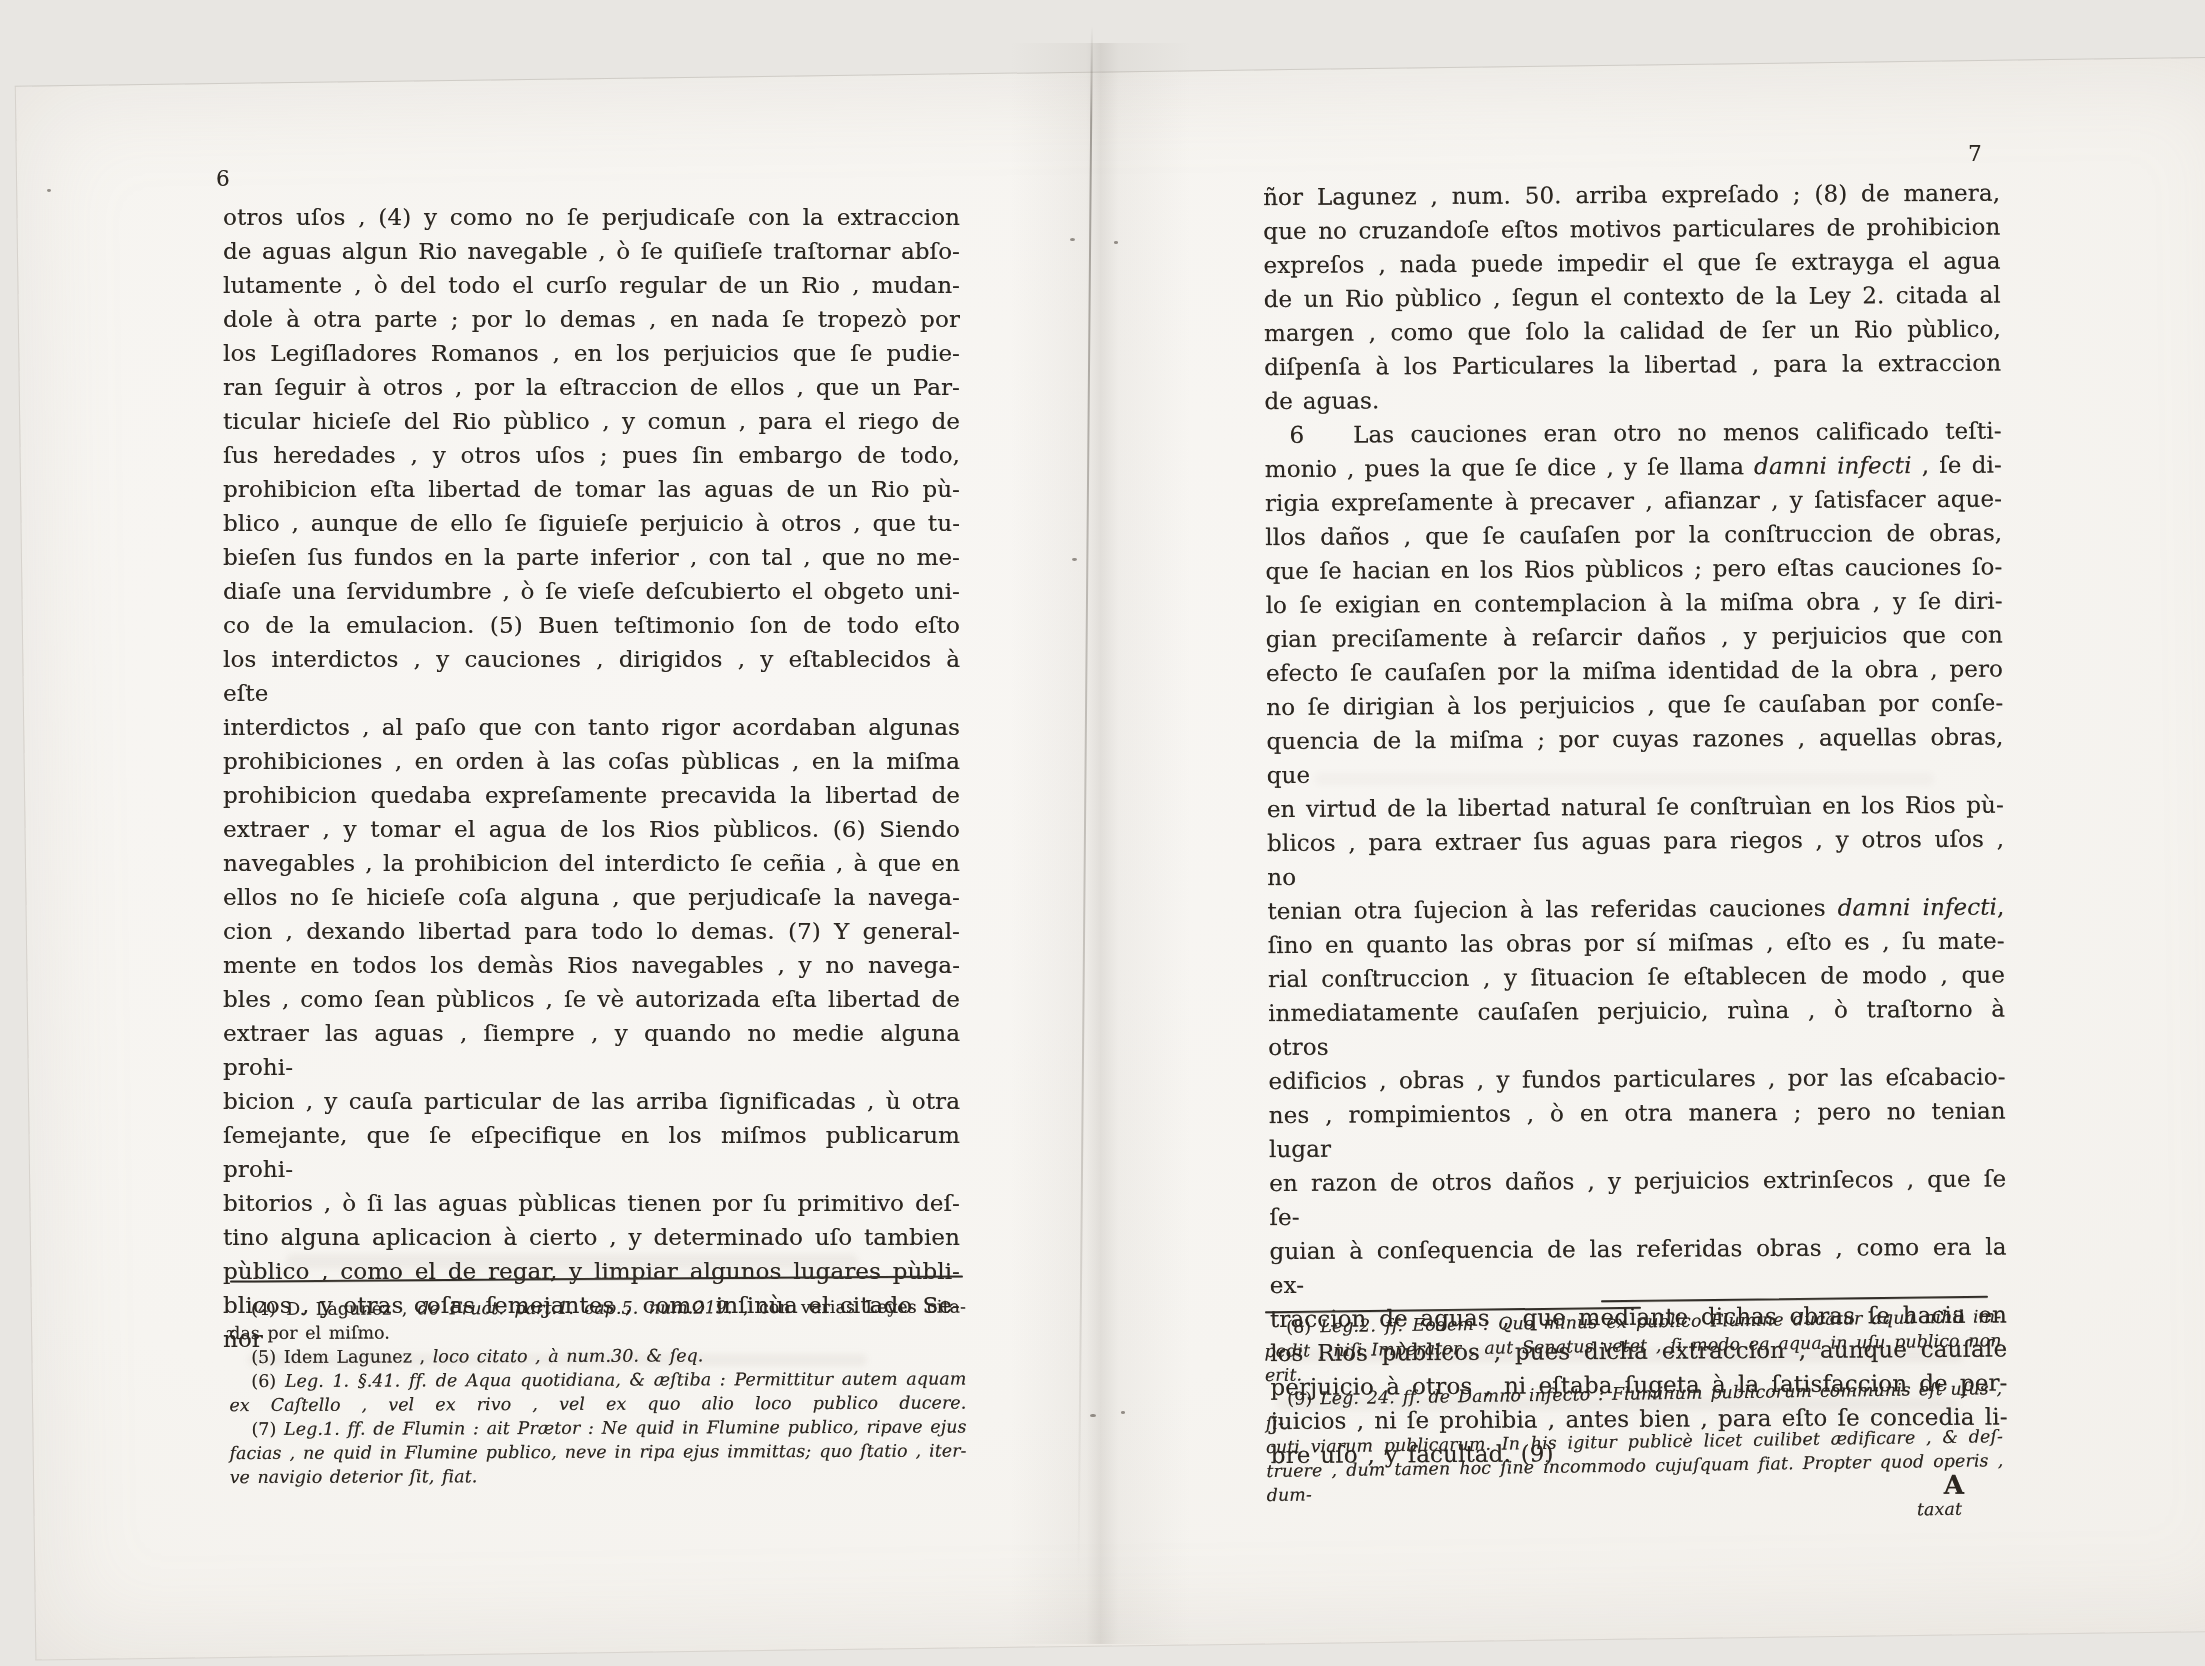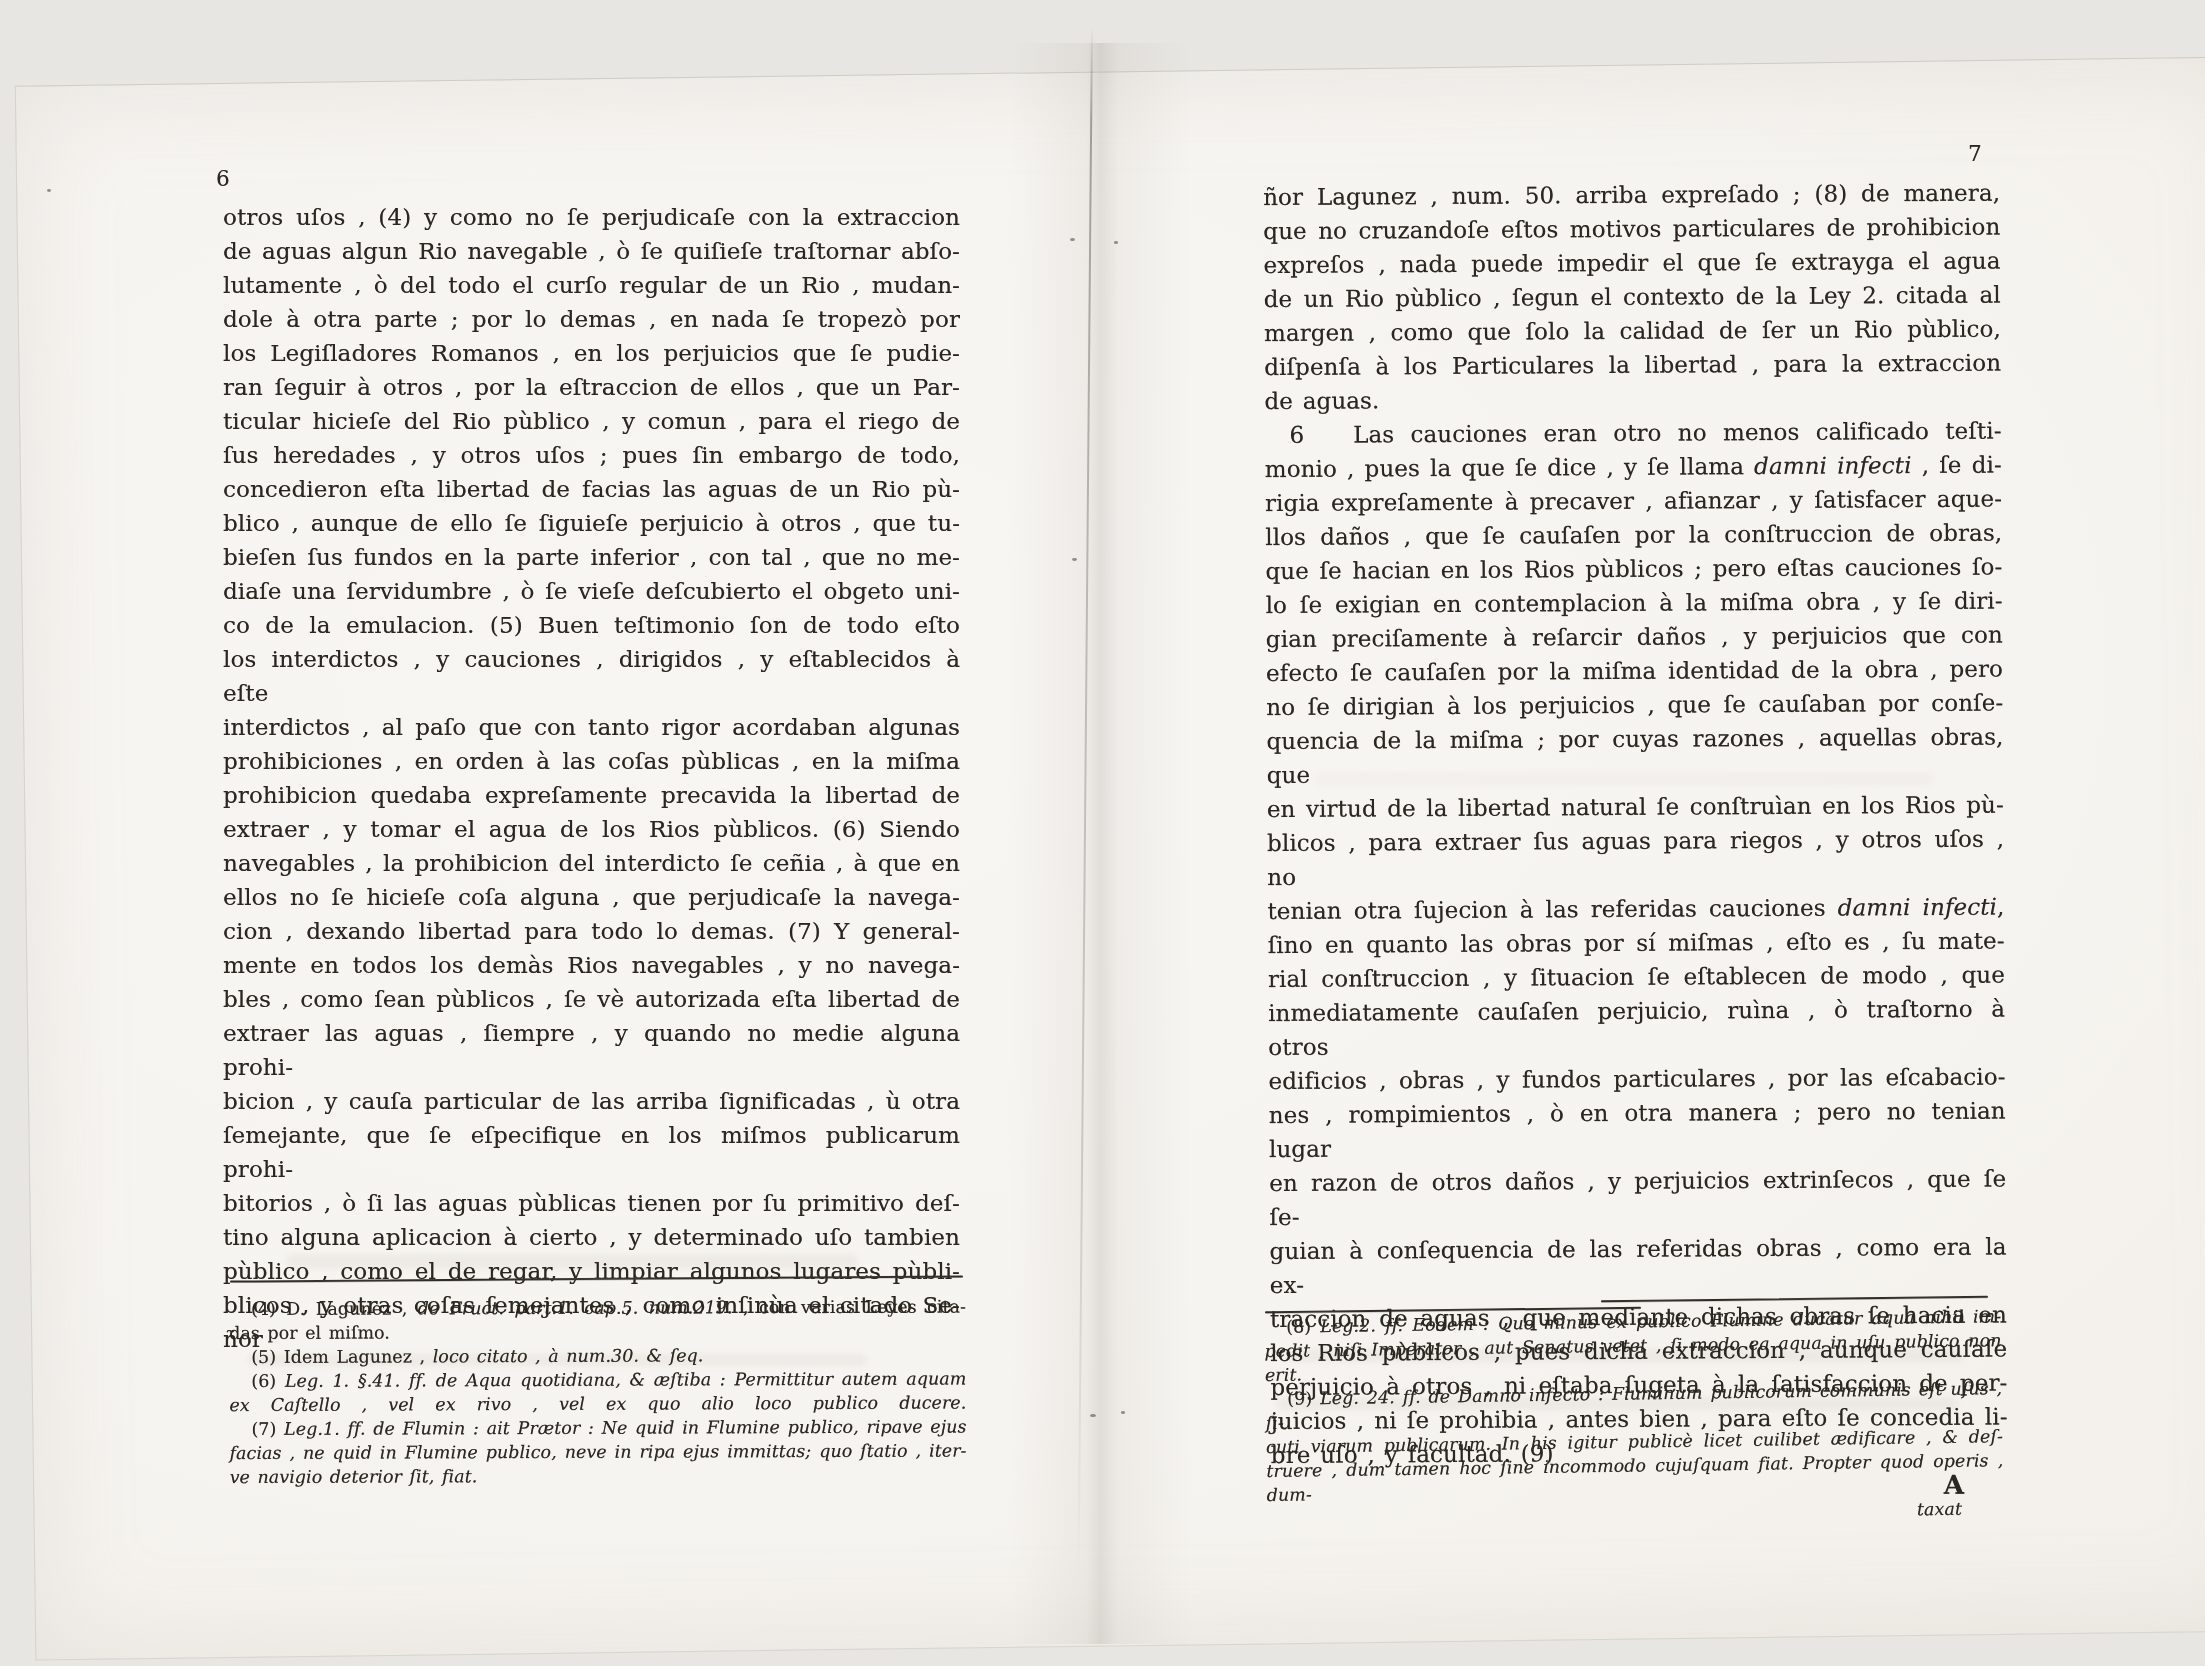--- a/index.html
+++ b/index.html
@@ -100,21 +100,21 @@
 
   <div class="bodytext bodytext-left txt">
     <div class="ln jl">otros uſos , (4) y como no ſe perjudicaſe con la extraccion</div>
     <div class="ln jl">de aguas algun Rio navegable , ò ſe quiſieſe traſtornar abſo-</div>
     <div class="ln jl">lutamente , ò del todo el curſo regular de un Rio , mudan-</div>
     <div class="ln jl">dole à otra parte ; por lo demas , en nada ſe tropezò por</div>
     <div class="ln jl">los Legiſladores Romanos , en los perjuicios que ſe pudie-</div>
     <div class="ln jl">ran ſeguir à otros , por la eſtraccion de ellos , que un Par-</div>
     <div class="ln jl">ticular hicieſe del Rio pùblico , y comun , para el riego de</div>
     <div class="ln jl">ſus heredades , y otros uſos ; pues ſin embargo de todo,</div>
-    <div class="ln jl">concedieron eſta libertad de facias las aguas de un Rio pù-</div>
+    <div class="ln jl">prohibicion eſta libertad de tomar las aguas de un Rio pù-</div>
     <div class="ln jl">blico , aunque de ello ſe ſiguieſe perjuicio à otros , que tu-</div>
     <div class="ln jl">bieſen ſus fundos en la parte inferior , con tal , que no me-</div>
     <div class="ln jl">diaſe una ſervidumbre , ò ſe vieſe deſcubierto el obgeto uni-</div>
     <div class="ln jl">co de la emulacion. (5) Buen teſtimonio ſon de todo eſto</div>
     <div class="ln jl">los interdictos , y cauciones , dirigidos , y eſtablecidos à eſte</div>
     <div class="ln jl">interdictos , al paſo que con tanto rigor acordaban algunas</div>
     <div class="ln jl">prohibiciones , en orden à las coſas pùblicas , en la miſma</div>
     <div class="ln jl">prohibicion quedaba expreſamente precavida la libertad de</div>
     <div class="ln jl">extraer , y tomar el agua de los Rios pùblicos. (6) Siendo</div>
     <div class="ln jl">navegables , la prohibicion del interdicto ſe ceñia , à que en</div>

